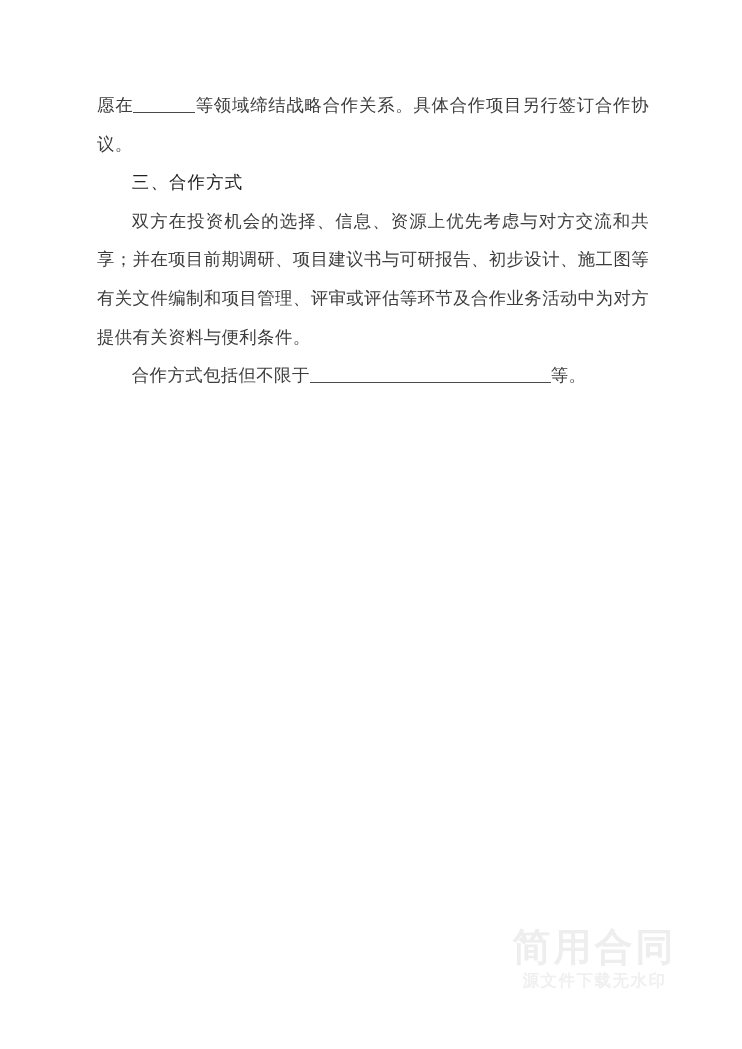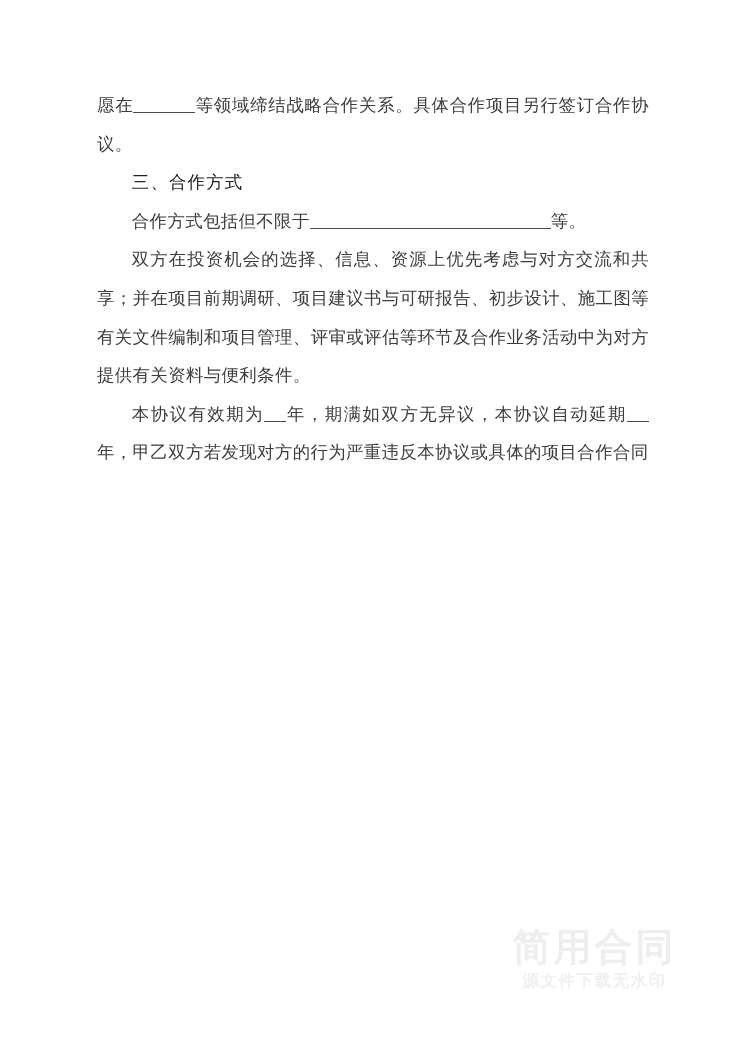--- a/index.html
+++ b/index.html
@@ -84,23 +84,22 @@
   }
 </style>
 </head>
 <body>
 
 <div class="page">
 
   <div class="doc-body">
       <p class="para"><span>愿在</span><span class="blank blank-sm"></span><span>等领域缔结战略合作关系。具体合作项目另行签订合作协议。</span></p>
       <p class="heading"><span>三、合作方式</span></p>
+      <p class="para indent"><span>双方在投资机会的选择、信息、资源上优先考虑与对方交流和共享；并在项目前期调研、项目建议书与可研报告、初步设计、施工图等有关文件编制和项目管理、评审或评估等环节及合作业务活动中为对方提供有关资料与便利条件。</span></p>
       <p class="para indent"><span>合作方式包括但不限于</span><span class="blank blank-lg"></span><span>等。</span></p>
-      <p class="para indent"><span>双方在投资机会的选择、信息、资源上优先考虑与对方交流和共享；并在项目前期调研、项目建议书与可研报告、初步设计、施工图等有关文件编制和项目管理、评审或评估等环节及合作业务活动中为对方提供有关资料与便利条件。</span></p>
-      <p class="para indent"><span>本协议有效期为</span><span class="blank blank-xs"></span><span>年，期满如双方无异议，本协议自动延期</span><span class="blank blank-xs"></span><span>年，甲乙双方若发现对方的行为严重违反本协议或具体的项目合作合同</span></p>
     </div>
 
   <div class="watermark">
     <div class="wm-main">简用合同</div>
     <div class="wm-sub">源文件下载无水印</div>
   </div>
 
 </div>
 
 </body></html>

